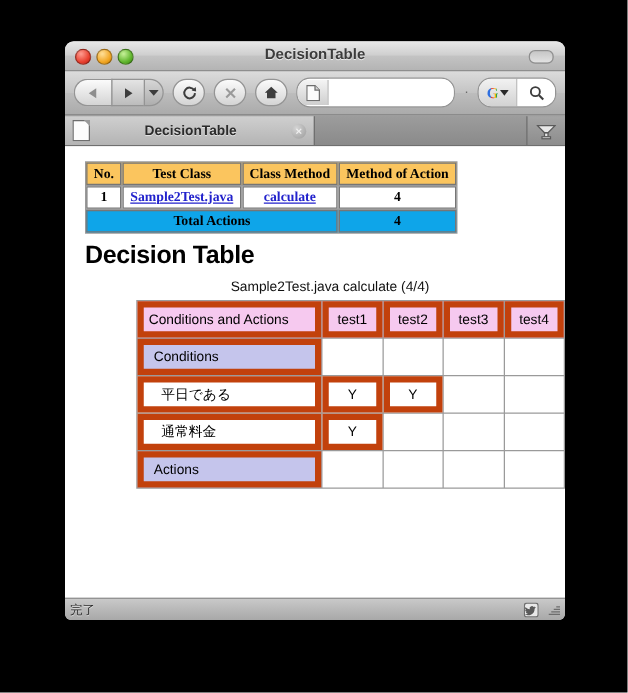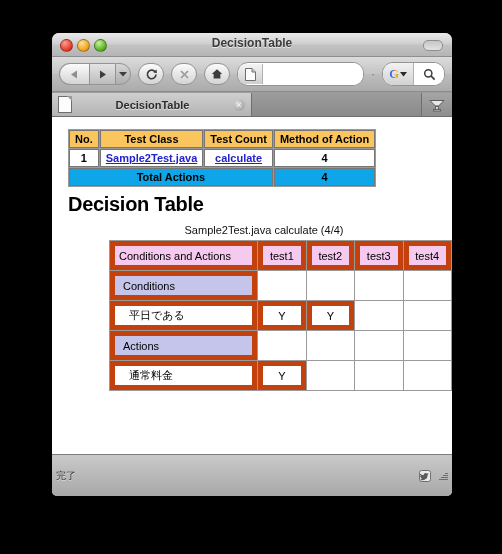--- a/index.html
+++ b/index.html
@@ -102,21 +102,21 @@
             background:linear-gradient(to bottom,#a5a5a5,#8d8d8d);}
   
   .page{flex:1;background:#fff;overflow:hidden;padding:12px 0 0 0;position:relative;}
   h1.sec{font-size:20px;font-weight:bold;color:#000;margin:0 0 10px 16px;letter-spacing:-.3px;}
   h1.sec2{font-size:20px;font-weight:bold;color:#000;margin:6px 0 8px 16px;letter-spacing:-.3px;}
   
   table{border-collapse:separate;border-spacing:1px;}
   .summary{margin-left:16px;background:#9a9a9a;font-size:11px;}
   .summary td,.summary th{
     background:#fff;border:1px solid #767676;padding:2px 5px;
-    font-weight:bold;color:#000;text-align:center;white-space:nowrap;
+    font-weight:bold;color:#000;text-align:center;white-space:nowrap;font-family:Liberation Serif, serif;
   }
   .summary th{background:#fbc55e;}
   .summary td.total{background:#0ea5e9;}
   .summary a{color:#2222cc;text-decoration:underline;}
   
   .dtcap{font-size:11px;color:#111;text-align:center;width:310px;margin:0 0 4px 57px;}
   .dtable{margin-left:57px;background:#9a9a9a;font-size:11px;}
   .dtable td{
     background:#fff;border:5px solid #c2410c;padding:2px 4px;
     color:#000;white-space:nowrap;height:15px;
@@ -124,21 +124,21 @@
   .dtable td.hdr{background:#f6c9ef;font-weight:normal;}
   .dtable td.hdr.lbl{width:140px;}
   .dtable td.grp{background:#c5c5ec;padding-left:8px;}
   .dtable td.item{padding-left:14px;}
   .dtable td.tcol{width:33px;text-align:center;}
   .dtable td.empty{background:#fff;border:none;}
   
   .statusbar{
     height:17px;flex:0 0 17px;display:flex;align-items:center;
     background:linear-gradient(to bottom,#c9c9c9,#a8a8a8);
-    border-top:1px solid #7d7d7d;padding:12px 4px;gap:4px;
+    border-top:1px solid #7d7d7d;padding:0 4px;gap:4px;
   }
   .status-text{flex:1;font-size:10px;color:#2e2e2e;text-shadow:0 1px 0 rgba(255,255,255,.5);}
   .grow{width:13px;height:13px;position:relative;overflow:hidden;}
   .grow i{position:absolute;right:0;background:#6d6d6d;height:1px;}
   .grow i:nth-child(1){bottom:2px;width:9px;}
   .grow i:nth-child(2){bottom:4px;width:7px;}
   .grow i:nth-child(3){bottom:6px;width:5px;}
   .grow i:nth-child(4){bottom:8px;width:3px;}
 </style>
 </head>
@@ -239,21 +239,21 @@
   </div>
 
   <div class="page">
 
 
     <table class="summary">
       <tbody>
           <tr>
         <th>No.</th>
         <th>Test Class</th>
-        <th>Test Count</th>
+        <th>Class Method</th>
         <th>Method of Action</th>
       </tr>
       <tr>
         <td>1</td>
         <td>
           <a href="#">Sample2Test.java</a>
         </td>
         <td>
           <a href="#">calculate</a>
         </td>
@@ -289,29 +289,29 @@
       </tr>
       <tr>
         <td class="item">平日である</td>
         <td class="tcol">Y</td>
         <td class="tcol">Y</td>
         <td class="empty"></td>
         <td class="empty"></td>
       </tr>
 
       <tr>
-        <td class="grp">Actions</td>
-        <td class="empty"></td>
-        <td class="empty"></td>
-        <td class="empty"></td>
-        <td class="empty"></td>
-      </tr>
-      <tr>
         <td class="item">通常料金</td>
         <td class="tcol">Y</td>
+        <td class="empty"></td>
+        <td class="empty"></td>
+        <td class="empty"></td>
+      </tr>
+      <tr>
+        <td class="grp">Actions</td>
+        <td class="empty"></td>
         <td class="empty"></td>
         <td class="empty"></td>
         <td class="empty"></td>
       </tr>
     </tbody>
       </table>
 
   </div>
 
   <div class="statusbar">

